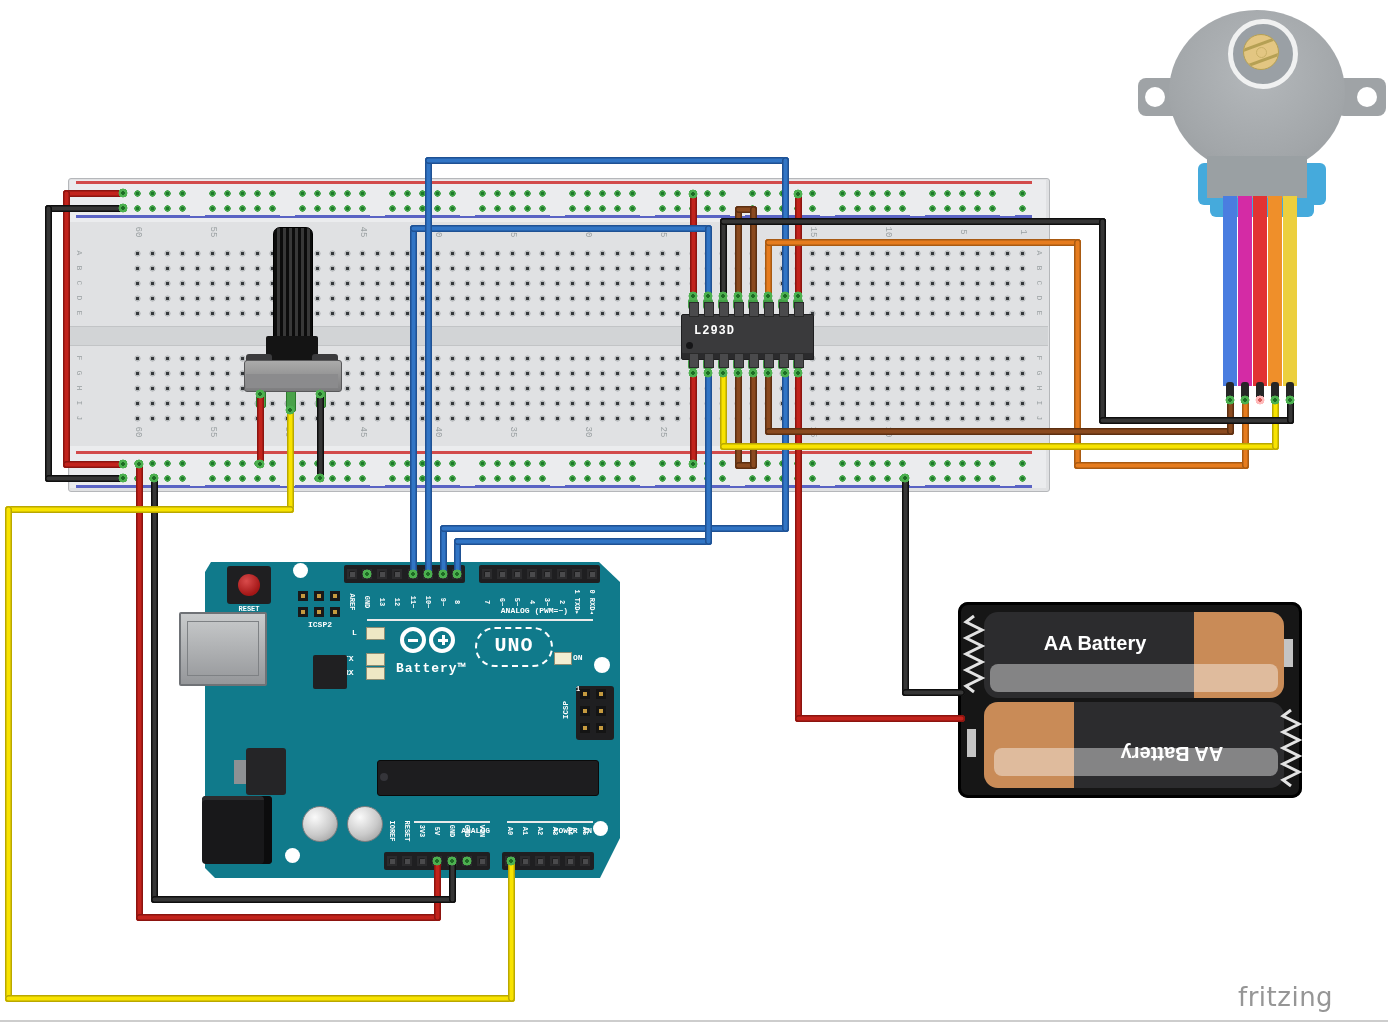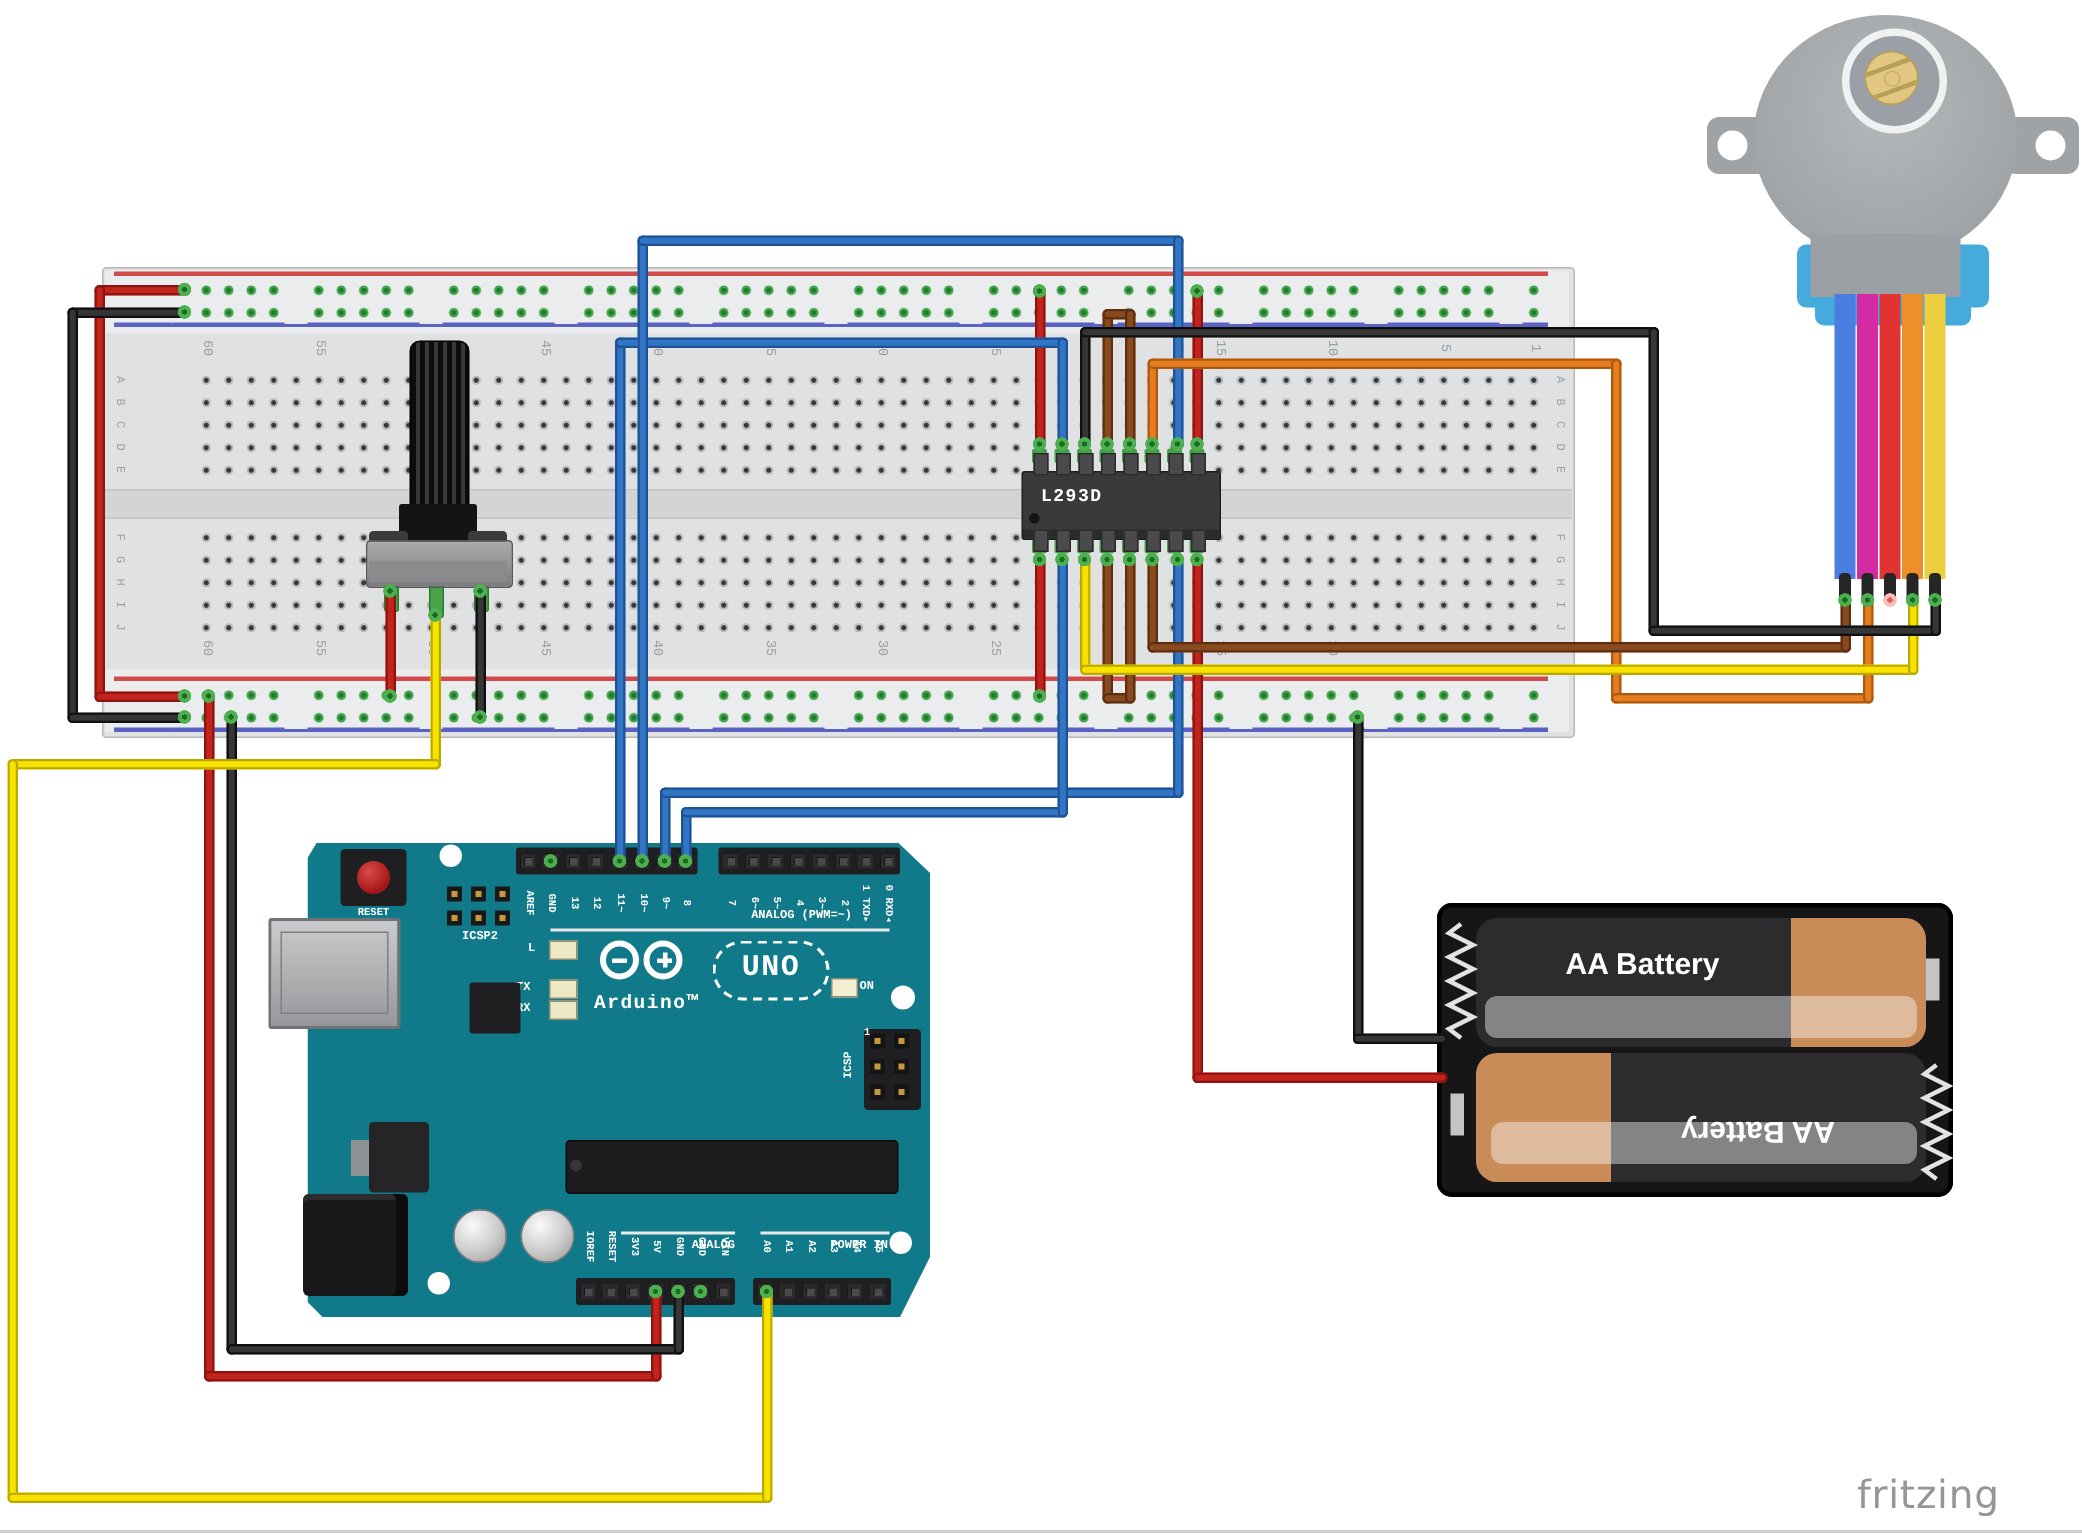--- a/index.html
+++ b/index.html
@@ -98,21 +98,21 @@
     <div class="a" style="left:302px;top:806px;width:34px;height:34px;border-radius:50%;border:1px solid #7e7e80;background:radial-gradient(circle at 35% 30%,#fafafa,#cacaca 55%,#999 95%);z-index:5;"></div>
     <div class="a" style="left:347px;top:806px;width:34px;height:34px;border-radius:50%;border:1px solid #7e7e80;background:radial-gradient(circle at 35% 30%,#fafafa,#cacaca 55%,#999 95%);z-index:5;"></div>
 
     <div class="a" style="left:400px;top:627px;width:58px;height:28px;z-index:5;">
       <div class="a" style="left:0;top:0;width:18px;height:18px;border:4px solid #fff;border-radius:50%;"></div>
       <div class="a" style="left:29px;top:0;width:18px;height:18px;border:4px solid #fff;border-radius:50%;"></div>
       <div class="a" style="left:8px;top:11.5px;width:10px;height:3px;background:#fff;"></div>
       <div class="a" style="left:38px;top:11.5px;width:10px;height:3px;background:#fff;"></div>
       <div class="a" style="left:41.5px;top:8px;width:3px;height:10px;background:#fff;"></div>
     </div>
-    <div class="a pcbtxt" style="left:396px;top:661px;font-size:13px;letter-spacing:1px;z-index:5;">Arduino™</div>
+    <div class="a pcbtxt" style="left:396px;top:661px;font-size:13px;letter-spacing:1px;z-index:5;">Battery™</div>
     <div class="a" style="left:475px;top:627px;width:74px;height:36px;border:2px dashed #fff;border-radius:20px;z-index:5;text-align:center;">
       <span class="pcbtxt" style="font-size:20px;line-height:34px;letter-spacing:1px;">UNO</span>
     </div>
 
     <div class="a pcbtxt" style="left:408px;top:606px;width:160px;font-size:8px;text-align:right;z-index:5;">ANALOG (PWM=~)</div>
     <div class="a" style="left:367px;top:619px;width:226px;height:2px;background:#eaeaea;z-index:5;"></div>
     <div class="a pcbtxt" style="left:430px;top:826px;width:60px;font-size:8px;text-align:right;z-index:5;">ANALOG</div>
     <div class="a" style="left:414px;top:821px;width:76px;height:2px;background:#eaeaea;z-index:5;"></div>
     <div class="a pcbtxt" style="left:498px;top:826px;width:94px;font-size:8px;text-align:right;z-index:5;">POWER IN</div>
     <div class="a" style="left:507px;top:821px;width:86px;height:2px;background:#eaeaea;z-index:5;"></div>

